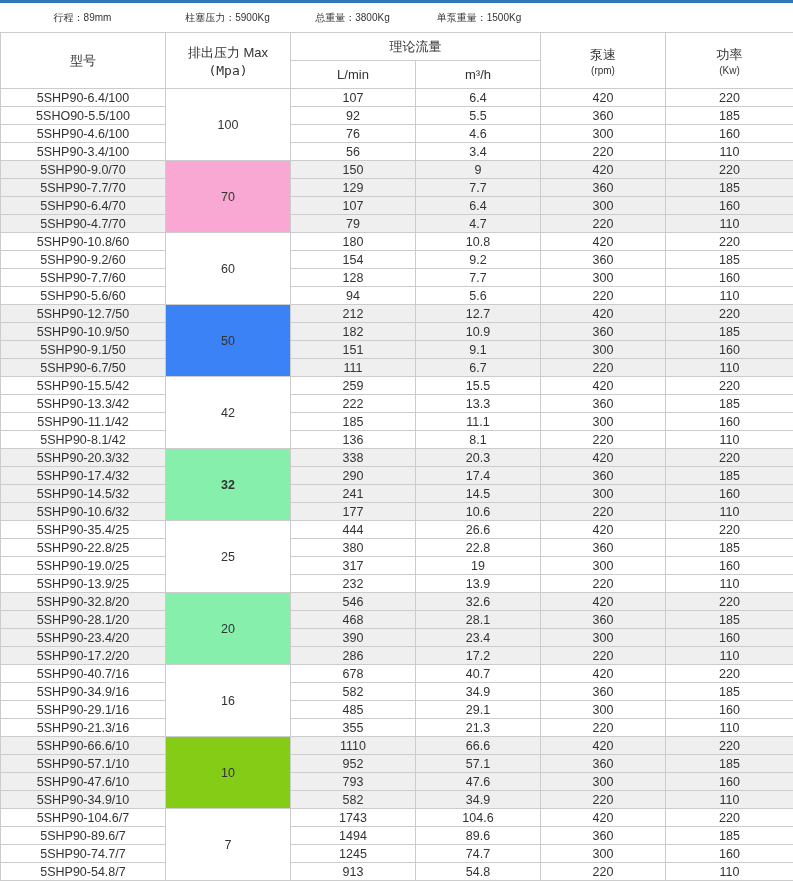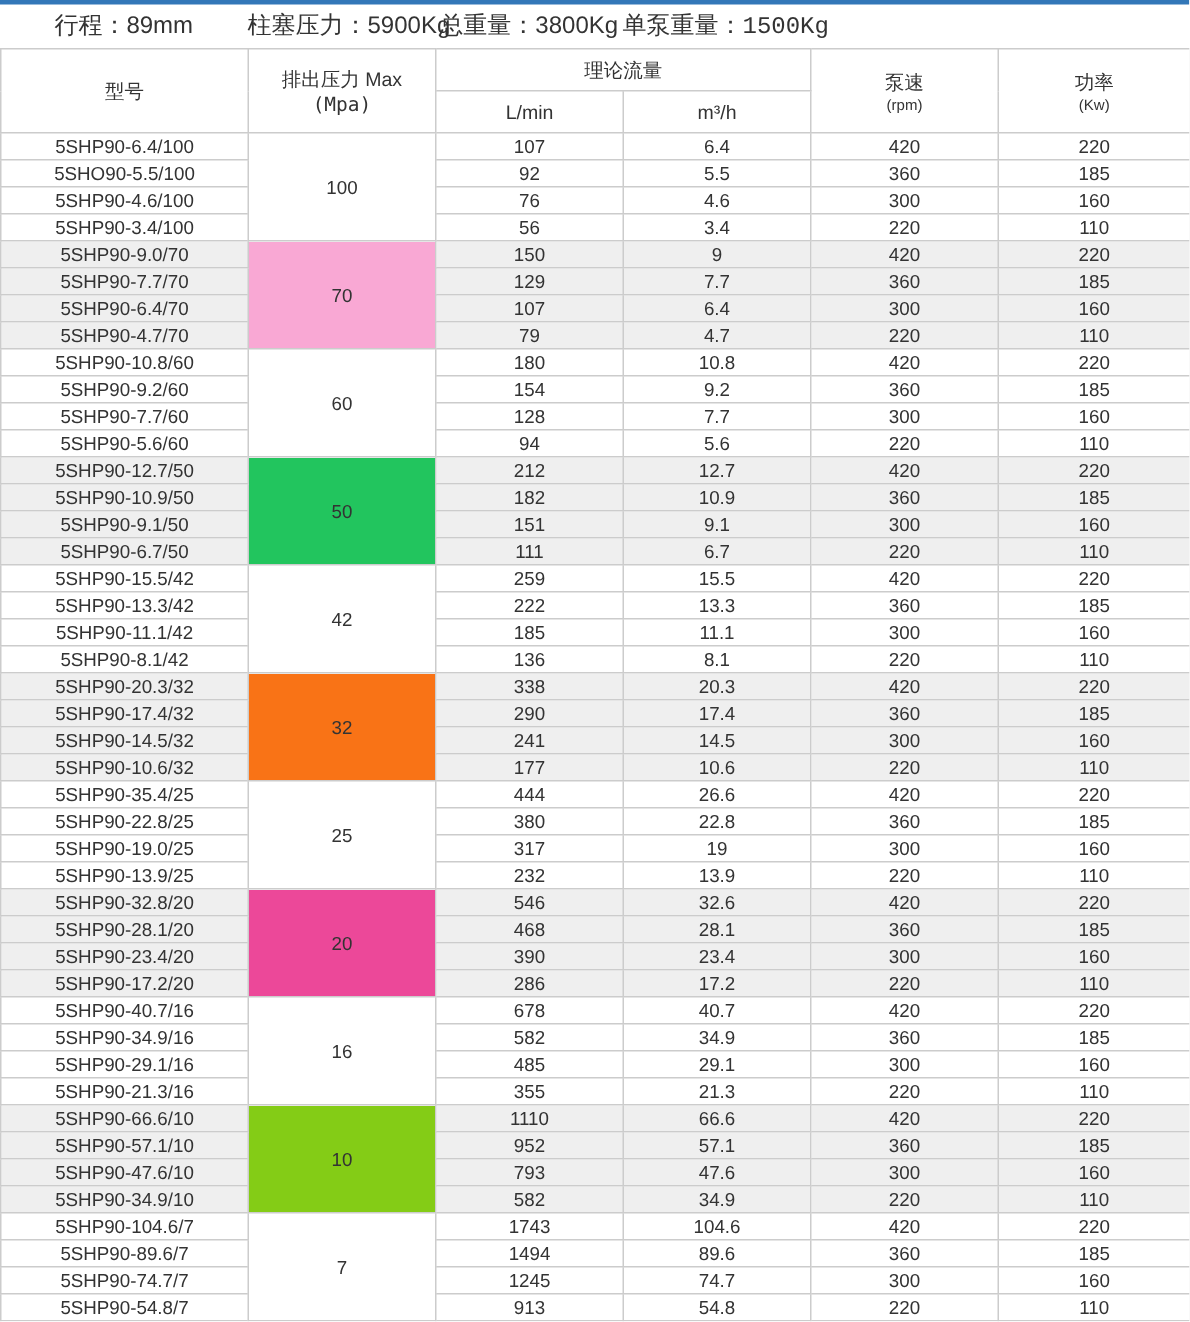--- a/index.html
+++ b/index.html
@@ -4,28 +4,28 @@
 <style>
   html,body{margin:0;padding:0;background:#fff;}
   .page{
     width:793px;height:881px;
     font-family:"Liberation Sans","DejaVu Sans",sans-serif;
     color:#333;box-sizing:border-box;overflow:hidden;background:#fff;
   }
   .topbar{height:3px;background:#3377b8;}
   .infobar{
     height:29px;display:flex;align-items:center;
-    font-size:16px;color:#333;
+    font-size:10px;color:#333;
   }
   .infobar .info-item{text-align:center;white-space:nowrap;}
   .infobar .w1{width:165px;}
   .infobar .w2{width:125px;}
   .infobar .w3{width:250px;}
   .infobar .w4{width:125px;}
-  .infobar .w5{width:128px;font-family:Liberation Mono, monospace;}
+  .infobar .w5{width:128px;}
   table.spec{
     width:793px;border-collapse:collapse;table-layout:fixed;
     font-size:12px;color:#333;
   }
   table.spec th, table.spec td{
     border:1px solid #ccc;padding:0;text-align:center;
     font-weight:normal;overflow:hidden;white-space:nowrap;
   }
   table.spec thead th{font-size:13px;background:#fff;}
   table.spec thead tr{height:28px;}
@@ -163,21 +163,21 @@
         </tr>
         <tr>
           <td>5SHP90-5.6/60</td>
           <td>94</td>
           <td>5.6</td>
           <td>220</td>
           <td>110</td>
         </tr>
         <tr class="shaded">
           <td>5SHP90-12.7/50</td>
-          <td class="pressure-merged" rowspan="4" style="background: #22c55e;">50</td>
+          <td class="pressure-merged" rowspan="4" style="background: #3b82f6;">50</td>
           <td>212</td>
           <td>12.7</td>
           <td>420</td>
           <td>220</td>
         </tr>
         <tr class="shaded">
           <td>5SHP90-10.9/50</td>
           <td>182</td>
           <td>10.9</td>
           <td>360</td>
@@ -221,21 +221,21 @@
         </tr>
         <tr>
           <td>5SHP90-8.1/42</td>
           <td>136</td>
           <td>8.1</td>
           <td>220</td>
           <td>110</td>
         </tr>
         <tr class="shaded">
           <td>5SHP90-20.3/32</td>
-          <td class="pressure-merged" rowspan="4" style="background: #f97316;">32</td>
+          <td class="pressure-merged" rowspan="4" style="background: #86efac; font-weight: bold;">32</td>
           <td>338</td>
           <td>20.3</td>
           <td>420</td>
           <td>220</td>
         </tr>
         <tr class="shaded">
           <td>5SHP90-17.4/32</td>
           <td>290</td>
           <td>17.4</td>
           <td>360</td>
@@ -279,21 +279,21 @@
         </tr>
         <tr>
           <td>5SHP90-13.9/25</td>
           <td>232</td>
           <td>13.9</td>
           <td>220</td>
           <td>110</td>
         </tr>
         <tr class="shaded">
           <td>5SHP90-32.8/20</td>
-          <td class="pressure-merged" rowspan="4" style="background: #ec4899;">20</td>
+          <td class="pressure-merged" rowspan="4" style="background: #86efac;">20</td>
           <td>546</td>
           <td>32.6</td>
           <td>420</td>
           <td>220</td>
         </tr>
         <tr class="shaded">
           <td>5SHP90-28.1/20</td>
           <td>468</td>
           <td>28.1</td>
           <td>360</td>

